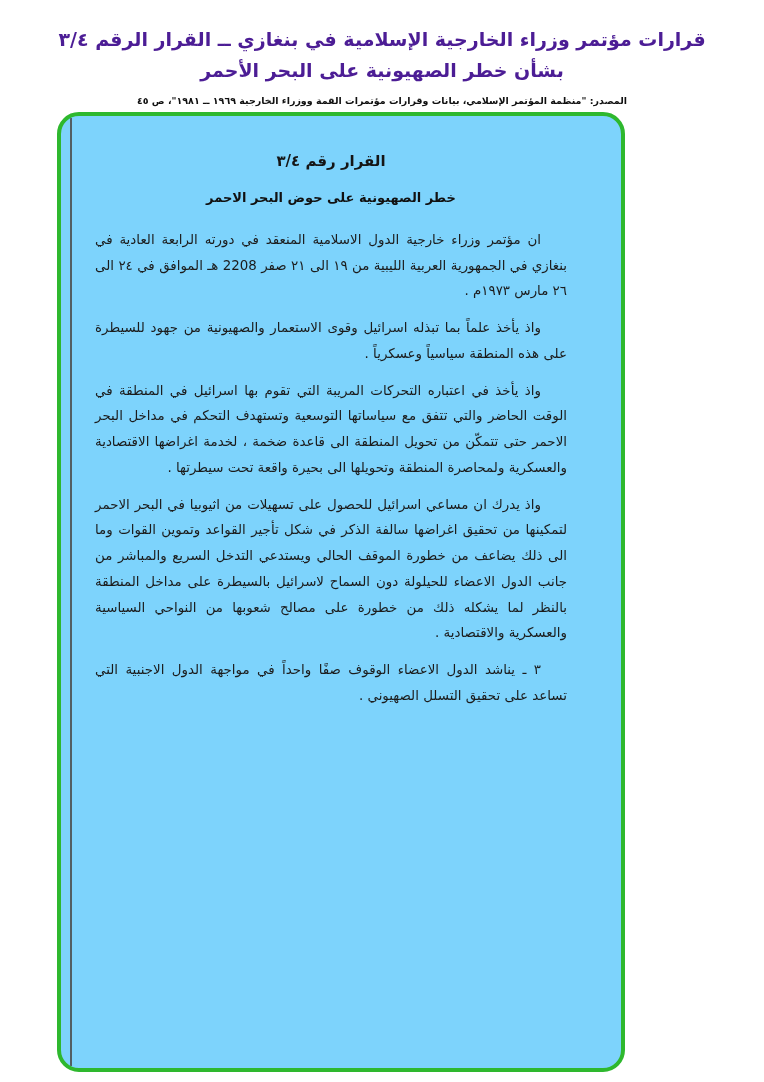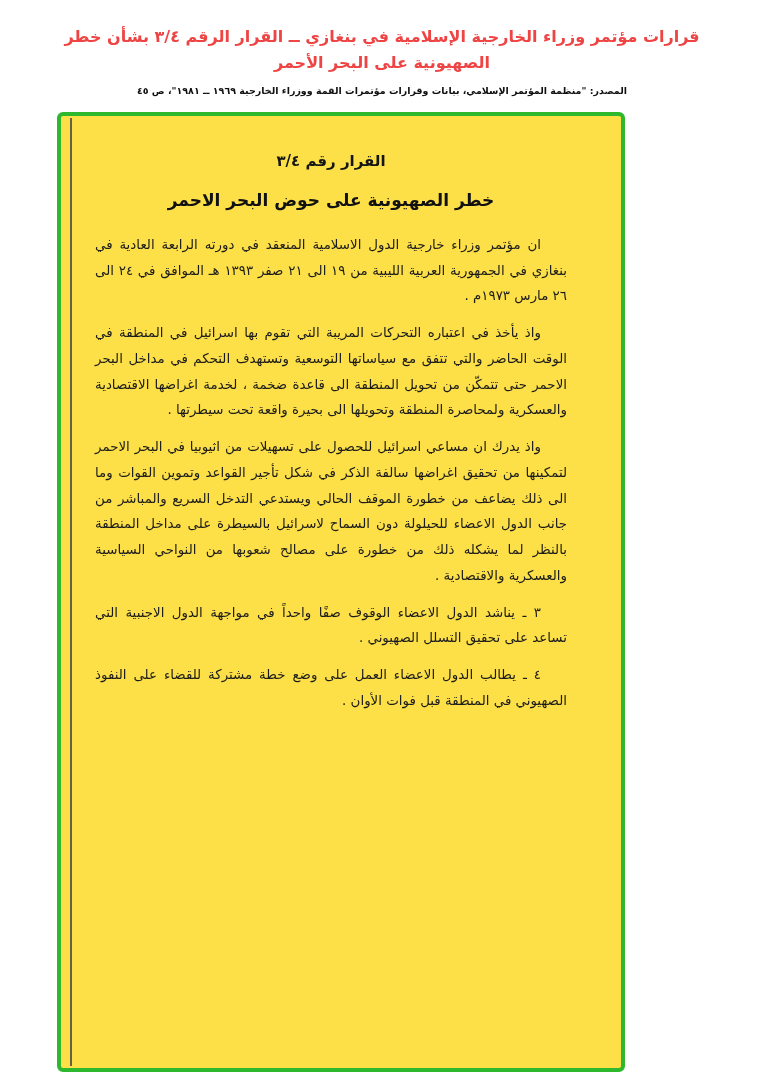--- a/index.html
+++ b/index.html
@@ -13,41 +13,41 @@
     direction: rtl;
     color: #1c1c1c;
     overflow: hidden;
   }
   .header {
     padding-top: 24px;
     text-align: center;
   }
   .header-title {
     font-weight: 700;
-    font-size: 16px;
+    font-size: 19px;
     line-height: 1.65;
     max-width: 655px;
     margin: 0 auto;
-    color: #ef4444;
+    color: #4c1d95;
   }
   .header-source {
     font-weight: 700;
     font-size: 9.5px;
     margin-top: 8px;
     color: #101010;
   }
   .frame {
     position: absolute;
     left: 57px;
     top: 112px;
     width: 568px;
     height: 960px;
     border: 4px solid #2eb82e;
-    border-radius: 6px;
-    background: #fde047;
+    border-radius: 22px;
+    background: #7dd3fc;
     overflow: hidden;
   }
   .scan-edge {
     position: absolute;
     left: 9px;
     top: 2px;
     bottom: 2px;
     width: 2px;
     background: #4a4a48;
     opacity: 0.85;
@@ -58,21 +58,21 @@
     padding: 36px 54px 0 34px;
   }
   .doc-title {
     font-size: 15px;
     font-weight: 700;
     text-align: center;
     margin: 0 0 20px 0;
     color: #151515;
   }
   .doc-subtitle {
-    font-size: 17px;
+    font-size: 13px;
     font-weight: 700;
     text-align: center;
     margin: 0 0 22px 0;
     color: #111;
   }
   .para {
     font-size: 13.4px;
     line-height: 1.92;
     text-align: justify;
     text-indent: 26px;
@@ -86,19 +86,19 @@
 <header class="header">
   <div class="header-title">قرارات مؤتمر وزراء الخارجية الإسلامية في بنغازي ــ القرار الرقم ٣/٤ بشأن خطر الصهيونية على البحر الأحمر</div>
   <div class="header-source">المصدر: "منظمة المؤتمر الإسلامي، بيانات وقرارات مؤتمرات القمة ووزراء الخارجية ١٩٦٩ ــ ١٩٨١"، ص ٤٥</div>
 </header>
 
 <div class="frame" style="border-color: rgb(46, 184, 46);">
   <div class="scan-edge"></div>
   <div class="content">
     <h1 class="doc-title">القرار رقم ٣/٤</h1>
     <h2 class="doc-subtitle">خطر الصهيونية على حوض البحر الاحمر</h2>
-    <p class="para">ان مؤتمر وزراء خارجية الدول الاسلامية المنعقد في دورته الرابعة العادية في بنغازي في الجمهورية العربية الليبية من ١٩ الى ٢١ صفر ١٣٩٣ هـ  الموافق في ٢٤ الى ٢٦ مارس ١٩٧٣م .</p>
+    <p class="para">ان مؤتمر وزراء خارجية الدول الاسلامية المنعقد في دورته الرابعة العادية في بنغازي في الجمهورية العربية الليبية من ١٩ الى ٢١ صفر 2208 هـ  الموافق في ٢٤ الى ٢٦ مارس ١٩٧٣م .</p>
+    <p class="para">واذ يأخذ علماً بما تبذله اسرائيل وقوى الاستعمار والصهيونية من جهود للسيطرة على هذه المنطقة سياسياً وعسكرياً .</p>
     <p class="para">واذ يأخذ في اعتباره التحركات المريبة التي تقوم بها اسرائيل في المنطقة في الوقت الحاضر والتي تتفق مع سياساتها التوسعية وتستهدف التحكم في مداخل البحر الاحمر حتى تتمكّن من تحويل المنطقة الى قاعدة ضخمة ، لخدمة اغراضها الاقتصادية والعسكرية ولمحاصرة المنطقة وتحويلها الى بحيرة واقعة تحت سيطرتها .</p>
     <p class="para">واذ يدرك ان مساعي اسرائيل للحصول على تسهيلات من اثيوبيا في البحر الاحمر لتمكينها من تحقيق اغراضها سالفة الذكر في شكل تأجير القواعد وتموين القوات وما الى ذلك يضاعف من خطورة الموقف الحالي ويستدعي التدخل السريع والمباشر من جانب الدول الاعضاء للحيلولة دون السماح لاسرائيل بالسيطرة على مداخل المنطقة بالنظر لما يشكله ذلك من خطورة على مصالح شعوبها من النواحي السياسية والعسكرية والاقتصادية .</p>
     <p class="para">٣ ـ يناشد الدول الاعضاء الوقوف صفًا واحداً في مواجهة الدول الاجنبية التي تساعد على تحقيق التسلل الصهيوني .</p>
-    <p class="para">٤ ـ يطالب الدول الاعضاء العمل على وضع خطة مشتركة للقضاء على النفوذ الصهيوني في المنطقة قبل فوات الأوان .</p>
   </div>
 </div>
 
 </body></html>

